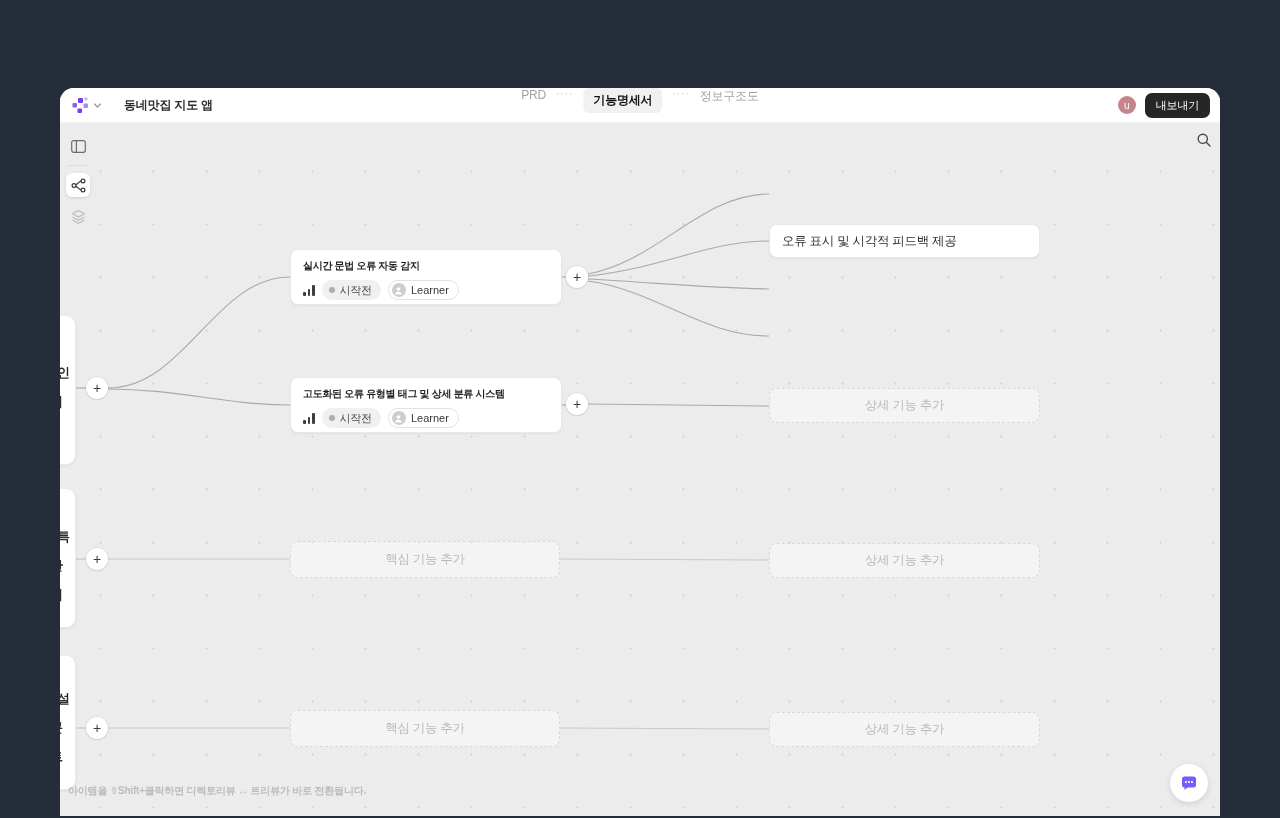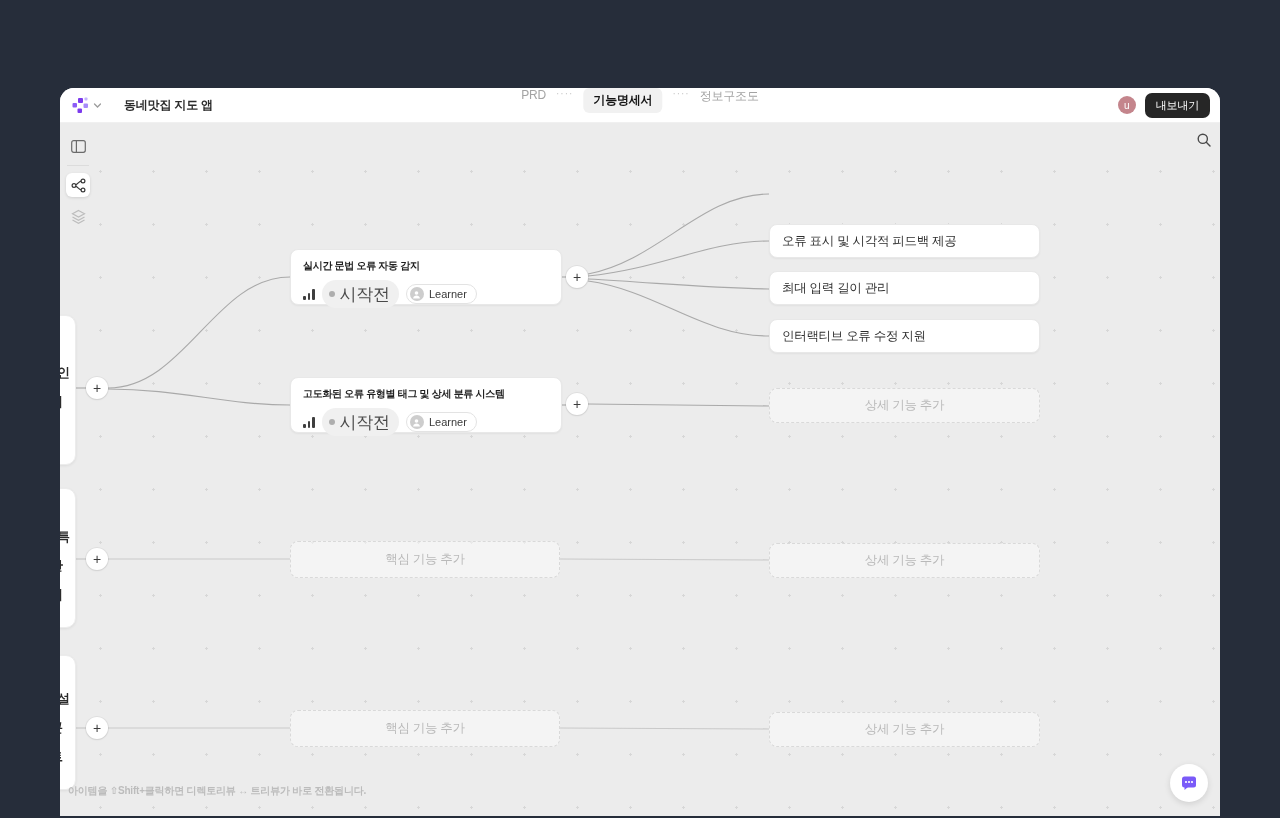--- a/index.html
+++ b/index.html
@@ -37,21 +37,21 @@
 
   .card { position:absolute; background:#fff; border:1px solid #e8e8e8; border-radius:8px;
           box-shadow:0 1px 2px rgba(0,0,0,0.05); }
   .feature-card { width:272px; height:56px; padding:9px 12px; }
   .feature-title { font-size:10px; font-weight:700; color:#1f1f1f; letter-spacing:-0.3px; white-space:nowrap; }
   .badge-row { display:flex; align-items:center; gap:7px; margin-top:7px; }
   .bars { display:flex; align-items:flex-end; gap:2px; height:11px; }
   .bars i { display:block; width:2.5px; background:#3f3f3f; border-radius:1px; }
   .bars i:nth-child(1){height:4px;} .bars i:nth-child(2){height:7px;} .bars i:nth-child(3){height:11px;}
   .badge-status { display:flex; align-items:center; gap:5px; background:#f0f0f0; border-radius:999px;
-                  padding:2.5px 9px 2.5px 7px; font-size:17px; color:#4a4a4a; letter-spacing:-0.2px; }
+                  padding:2.5px 9px 2.5px 7px; font-size:11px; color:#4a4a4a; letter-spacing:-0.2px; }
   .badge-status .dot { width:6px; height:6px; border-radius:50%; background:#aeaeae; }
   .badge-persona { display:flex; align-items:center; gap:5px; background:#fff; border:1px solid #e3e3e3;
                    border-radius:999px; padding:2px 9px 2px 3px; font-size:11px; color:#3a3a3a; }
   .persona-ic { width:14px; height:14px; border-radius:50%; background:#cdcdcd; display:flex;
                 align-items:center; justify-content:center; }
 
   .leaf-card { width:271px; height:34px; line-height:32px; padding:0 12px; font-size:12.5px;
                font-weight:500; color:#2e2e2e; letter-spacing:-0.3px; white-space:nowrap; }
 
   .placeholder { position:absolute; border:1.5px dashed #d9d9d9; border-radius:8px;
@@ -247,22 +247,20 @@
                 <circle cx="5" cy="3.4" r="2" fill="#fff"></circle>
                 <path d="M1.2,9.5 C1.6,6.9 3.1,6.1 5,6.1 C6.9,6.1 8.4,6.9 8.8,9.5 Z" fill="#fff"></path>
               </svg>
             </span>
           <span>Learner</span>
         </span>
       </div>
     </div>
 
     <div class="card leaf-card" style="left:709px; top:101px;">오류 표시 및 시각적 피드백 제공</div>
-    <div class="card leaf-card" style="left:709px; top:148px;">최대 입력 길이 관리</div>
-    <div class="card leaf-card" style="left:709px; top:196px;">인터랙티브 오류 수정 지원</div>
 
     <div class="placeholder" style="left:709px; top:265px; width:271px; height:35px;">상세 기능 추가</div>
     <div class="placeholder" style="left:230px; top:418px; width:270px; height:37px;">핵심 기능 추가</div>
     <div class="placeholder" style="left:709px; top:420px; width:271px; height:35px;">상세 기능 추가</div>
     <div class="placeholder" style="left:230px; top:587px; width:270px; height:37px;">핵심 기능 추가</div>
     <div class="placeholder" style="left:709px; top:589px; width:271px; height:35px;">상세 기능 추가</div>
 
     <button class="plus-btn" style="left:37px;  top:265px;">+</button>
     <button class="plus-btn" style="left:517px; top:154px;">+</button>
     <button class="plus-btn" style="left:517px; top:281px;">+</button>

